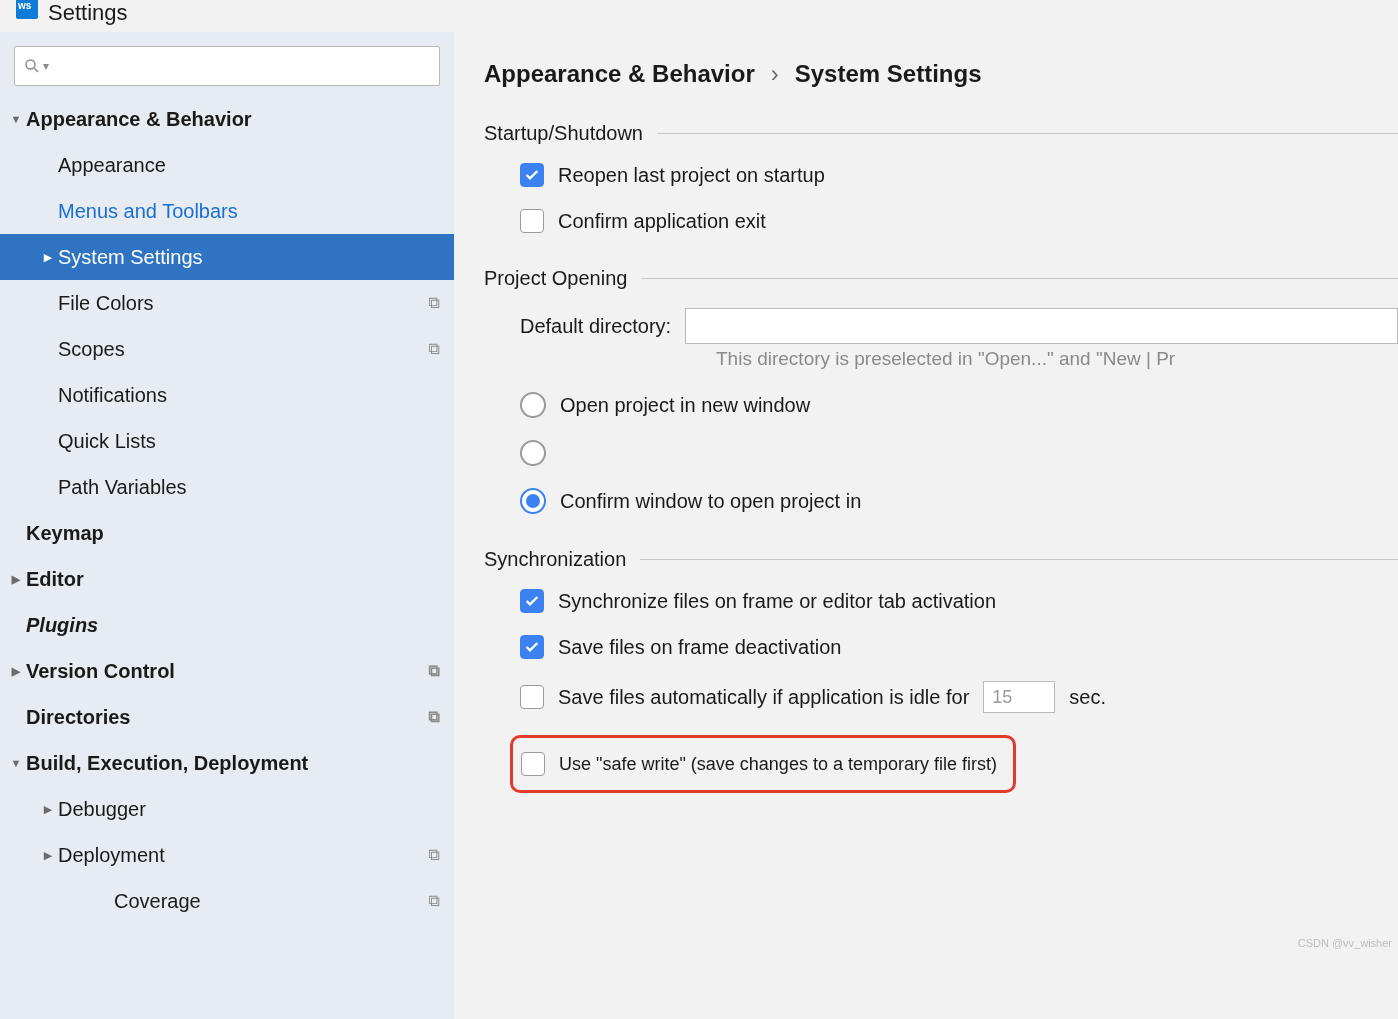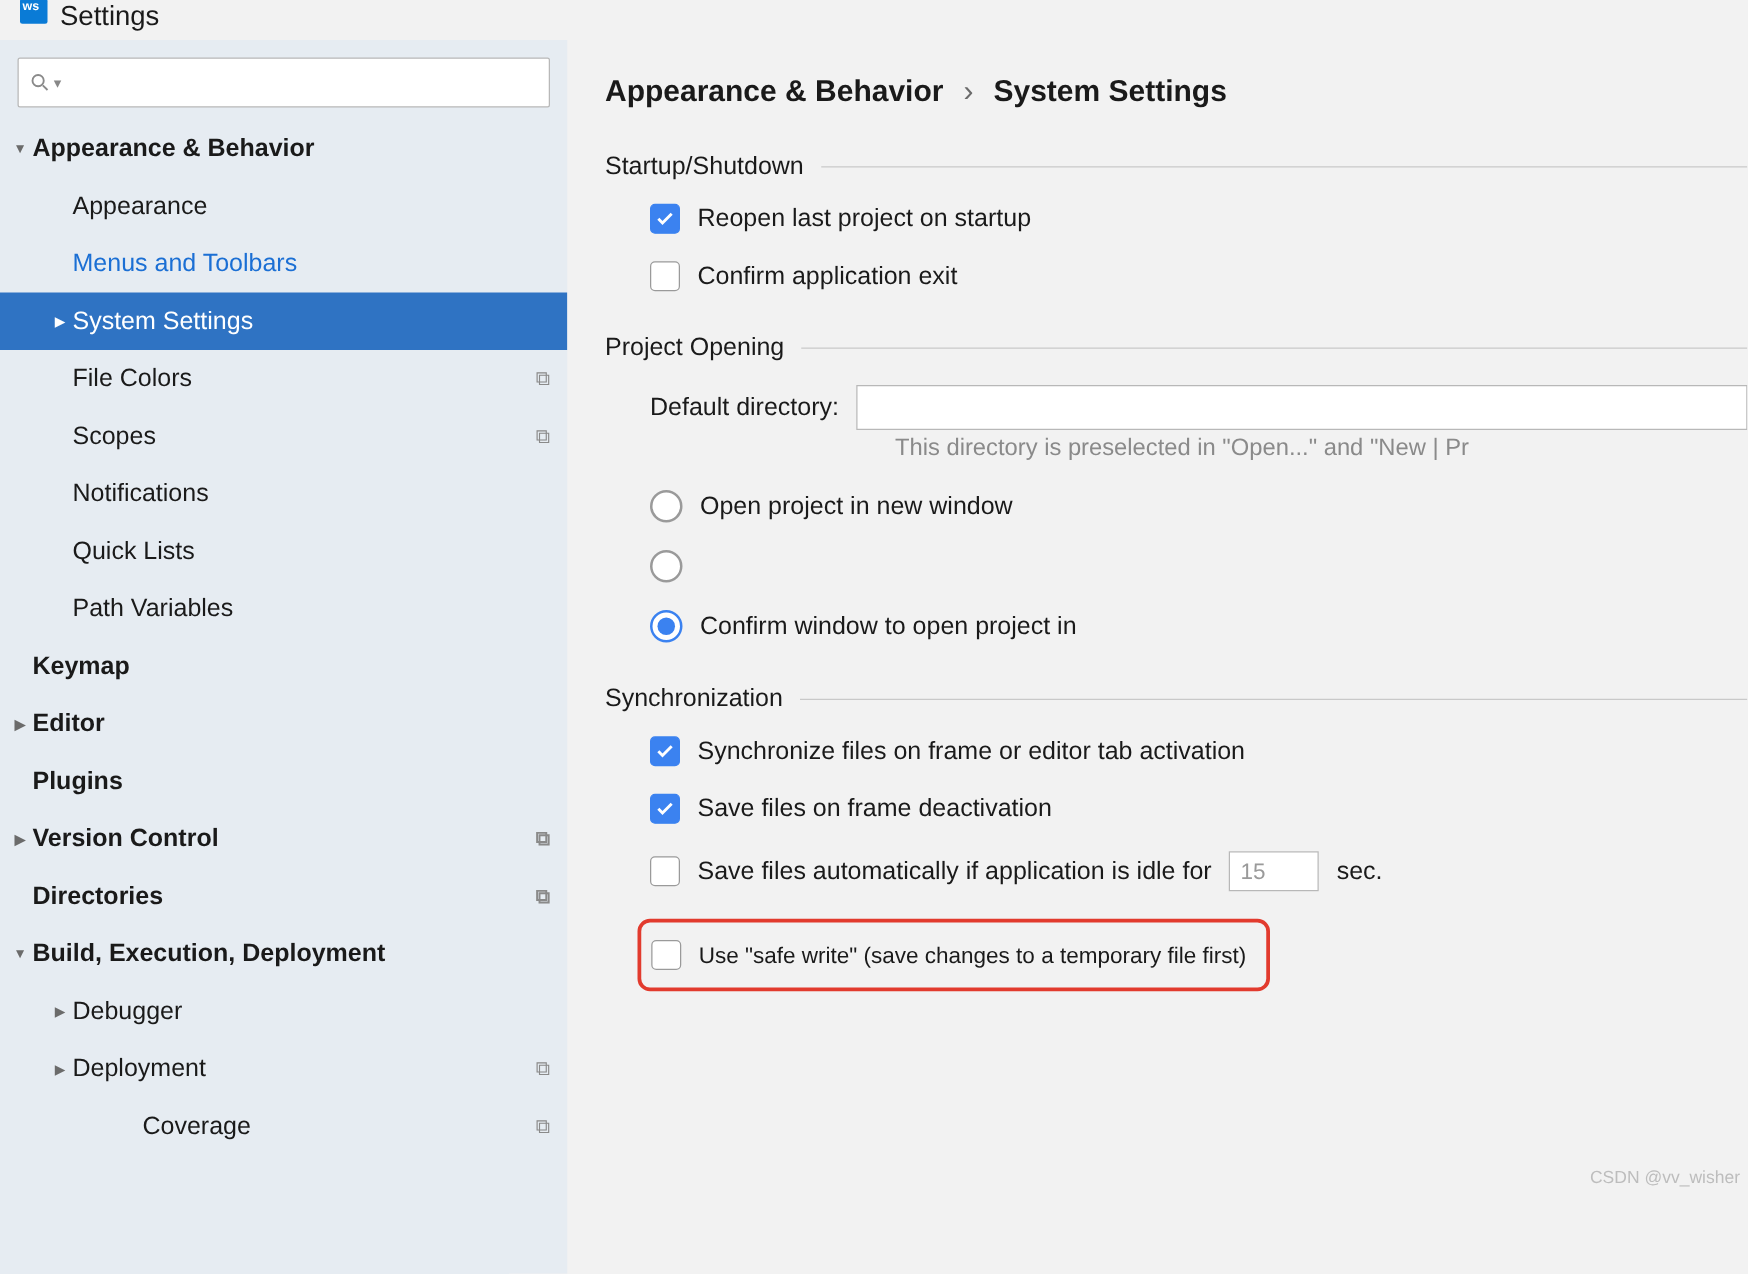--- a/index.html
+++ b/index.html
@@ -211,21 +211,21 @@
     display:inline-flex;
     align-items:center;
     gap:14px;
     margin-left: 26px;
   }
   .watermark {
     position:absolute;
     right: 6px;
     bottom: 70px;
     color:#bdbdbd;
-    font-size:14px;
+    font-size:11px;
   }
 </style>
 </head>
 <body>
 
 <div class="window">
   <div class="titlebar">
     <div class="app-icon"></div>
     <div class="title-text">Settings</div>
   </div>
@@ -293,21 +293,21 @@
           <div class="tree-item lvl0" style="font-weight: 700;">
             <span class="arrow" style="font-size: 11px;"></span>
             <span>Keymap</span>
             <span class="spacer"></span>
           </div>
           <div class="tree-item lvl0" style="font-weight: 700;">
             <span class="arrow" style="font-size: 11px;">▶</span>
             <span>Editor</span>
             <span class="spacer"></span>
           </div>
-          <div class="tree-item lvl0" style="font-weight: 700;">
+          <div class="tree-item lvl0" style="font-weight: 700; font-style: italic;">
             <span class="arrow" style="font-size: 11px;"></span>
             <span>Plugins</span>
             <span class="spacer"></span>
           </div>
           <div class="tree-item lvl0" style="font-weight: 700;">
             <span class="arrow" style="font-size: 11px;">▶</span>
             <span>Version Control</span>
             <span class="spacer"></span>
             <span class="dup-icon">⧉</span>
           </div>

